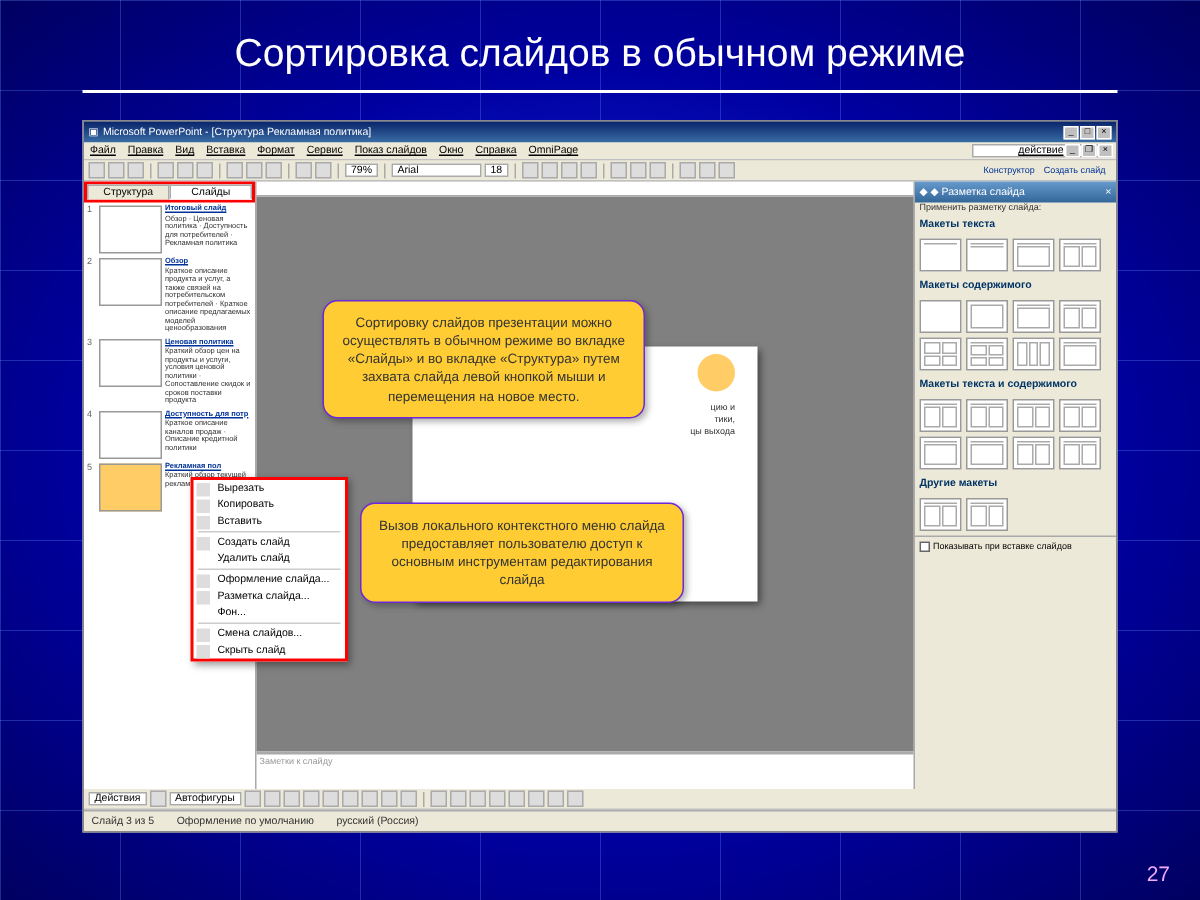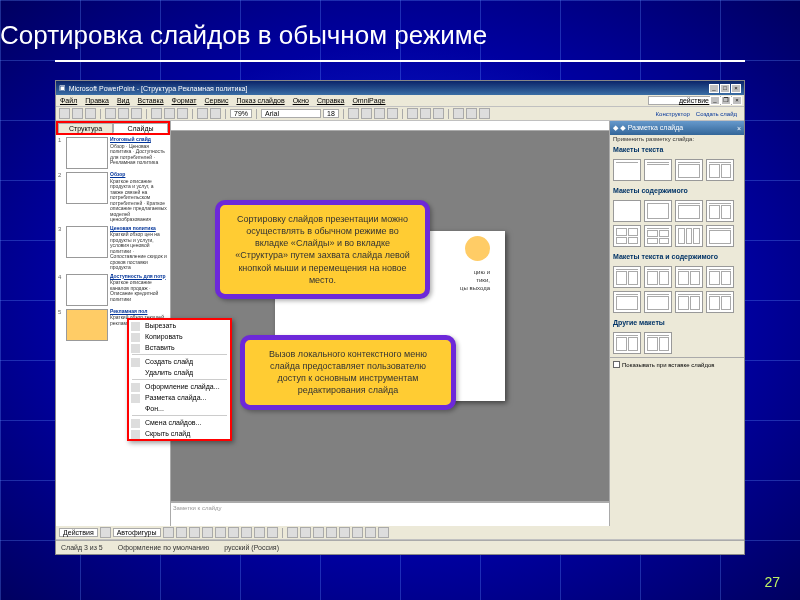--- a/index.html
+++ b/index.html
@@ -1,21 +1,21 @@
 <!DOCTYPE html>
 <html><head>
 <meta charset="utf-8">
 <style>
 *{box-sizing:border-box;margin:0;padding:0}
 body{width:800px;height:600px;overflow:hidden;font-family:Arial,sans-serif;background:#000080;position:relative}
 .bg-grid{position:absolute;inset:0;background:radial-gradient(ellipse at center,#1a3aff 0%,#0000a0 60%,#000060 100%)}
 .bg-grid::before{content:"";position:absolute;inset:0;background-image:linear-gradient(rgba(100,150,255,.3) 1px,transparent 1px),linear-gradient(90deg,rgba(100,150,255,.3) 1px,transparent 1px);background-size:80px 60px}
-.slide-title{position:absolute;top:20px;left:0;right:0;color:#fff;font-size:26px;font-weight:400}
+.slide-title{position:absolute;top:20px;left:0;right:0;text-align:center;color:#fff;font-size:26px;font-weight:400}
 .title-underline{position:absolute;top:60px;left:55px;right:55px;height:2px;background:#fff}
-.page-num{position:absolute;bottom:10px;right:20px;color:#bef264;font-size:14px}
+.page-num{position:absolute;bottom:10px;right:20px;color:#f0abfc;font-size:14px}
 .screenshot{position:absolute;top:80px;left:55px;width:690px;height:475px;background:#ece9d8;border:1px solid #888;font-size:7px}
 .titlebar{height:14px;background:linear-gradient(#0a246a,#3a6ea5);color:#fff;display:flex;align-items:center;padding:0 3px;justify-content:space-between}
 .titlebar .tl{display:flex;align-items:center;gap:3px}
 .win-btns{display:flex;gap:1px}
 .win-btn{width:10px;height:9px;background:#c0c0c0;border:1px solid #fff;font-size:6px;line-height:7px;text-align:center;color:#000}
 .menubar{height:12px;background:#ece9d8;display:flex;align-items:center;padding:0 4px;gap:8px;font-size:7px;color:#000;border-bottom:1px solid #c0c0c0}
 .menubar span{text-decoration:underline;text-decoration-color:#000}
 .toolbar{height:14px;background:#ece9d8;border-bottom:1px solid #c0c0c0;display:flex;align-items:center;padding:0 3px;gap:2px}
 .tool-ic{width:11px;height:11px;background:#ddd;border:1px solid #aaa}
 .tool-sep{width:1px;height:10px;background:#aaa;margin:0 2px}
@@ -45,21 +45,21 @@
 .tp-section{font-size:7px;font-weight:bold;padding:3px;color:#003366}
 .tp-sub{font-size:6px;padding:1px 3px;color:#333}
 .layout-grid{display:flex;flex-wrap:wrap;gap:3px;padding:3px}
 .layout-item{width:28px;height:22px;background:#fff;border:1px solid #999;cursor:pointer;padding:2px;display:flex;flex-direction:column;gap:1px}
 .lay-line{height:1px;background:#aaa}
 .lay-box{flex:1;border:1px solid #aaa}
 .lay-row{display:flex;gap:1px;flex:1}
 .tp-footer{font-size:6px;padding:3px;display:flex;align-items:center;gap:2px;border-top:1px solid #aaa}
 .checkbox{width:7px;height:7px;border:1px solid #666;background:#fff}
 .statusbar{height:14px;background:#ece9d8;border-top:1px solid #aaa;display:flex;align-items:center;padding:0 5px;gap:15px;font-size:7px;color:#333}
-.callout{position:absolute;background:#ffcc33;border:5px solid #6d28d9;border-radius:10px;padding:8px 10px;font-size:9px;color:#333;text-align:center;line-height:1.35;box-shadow:2px 2px 4px rgba(0,0,0,.3)}
+.callout{position:absolute;background:#ffcc33;border:1px solid #6d28d9;border-radius:10px;padding:8px 10px;font-size:9px;color:#333;text-align:center;line-height:1.35;box-shadow:2px 2px 4px rgba(0,0,0,.3)}
 .callout1{top:200px;left:215px;width:215px}
 .callout2{top:335px;left:240px;width:216px}
 .context-menu{position:absolute;top:318px;left:127px;width:105px;background:#fff;border:2px solid red;box-shadow:2px 2px 5px rgba(0,0,0,.4);font-size:7px}
 .cm-item{padding:2px 4px 2px 16px;position:relative;cursor:pointer}
 .cm-sep{height:1px;background:#ccc;margin:1px 3px}
 .cm-ic{position:absolute;left:2px;top:2px;width:9px;height:9px;background:#ddd}
 .doc-close{position:absolute;top:15px;right:2px;display:flex;gap:1px}
 .design-row{display:flex;gap:6px;font-size:6px;color:#003399;padding:1px 4px}
 </style>
 </head>

